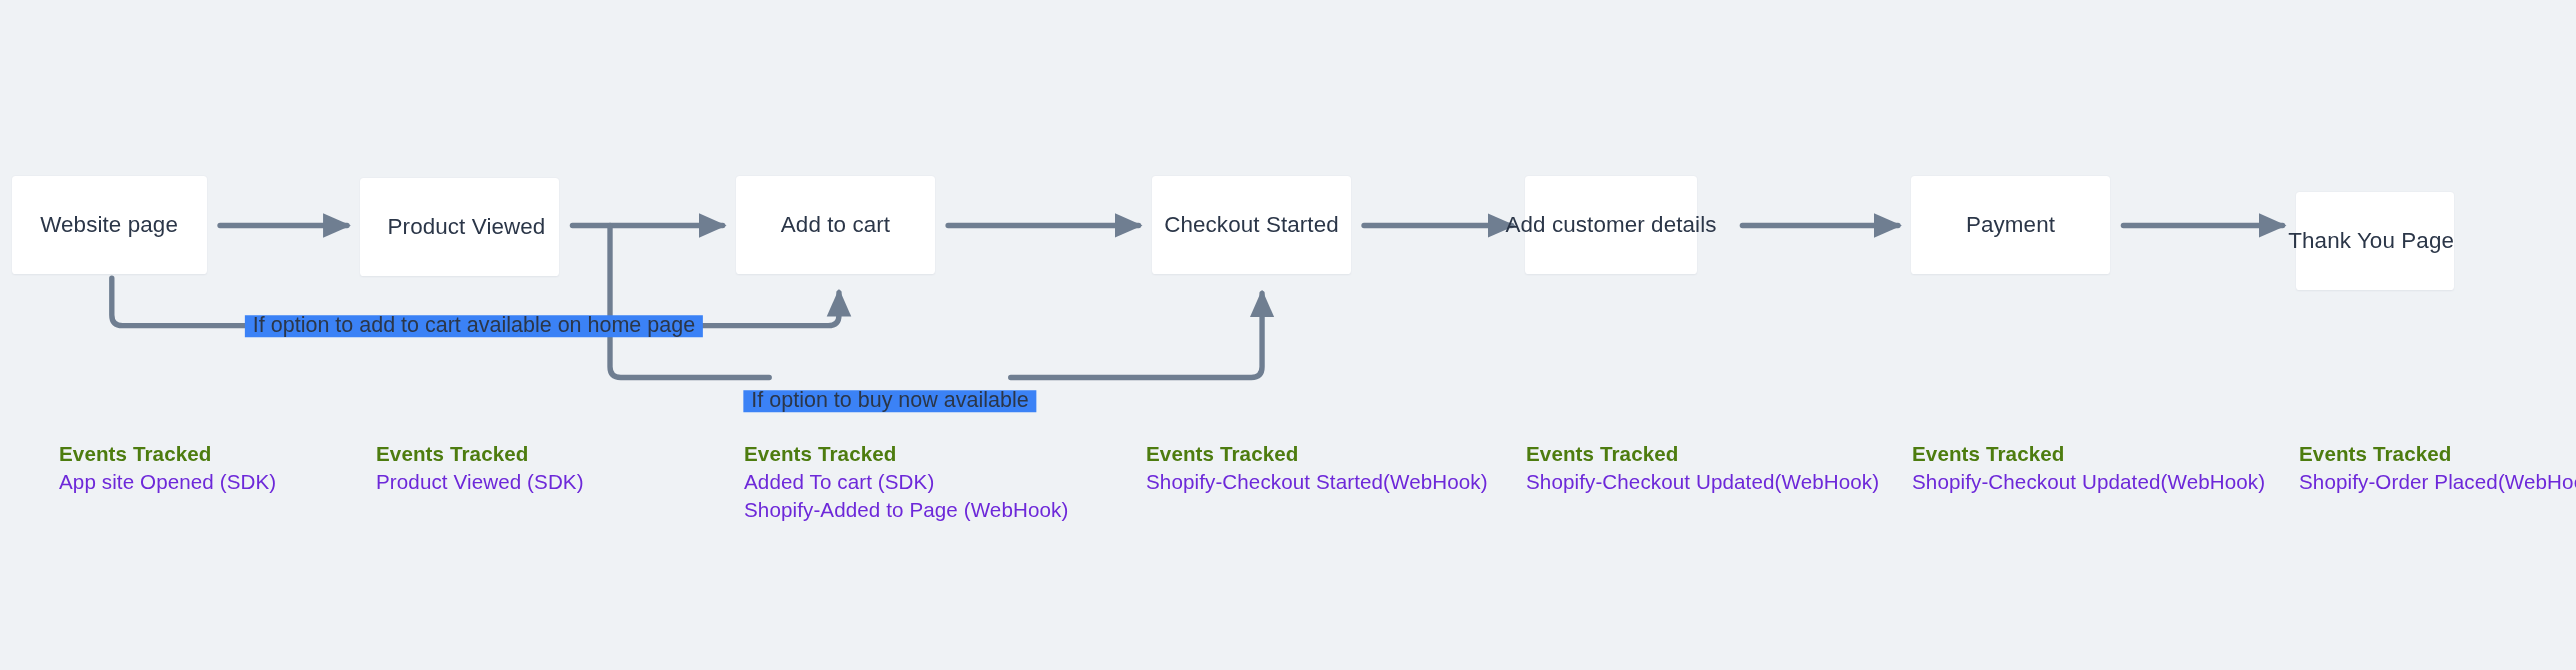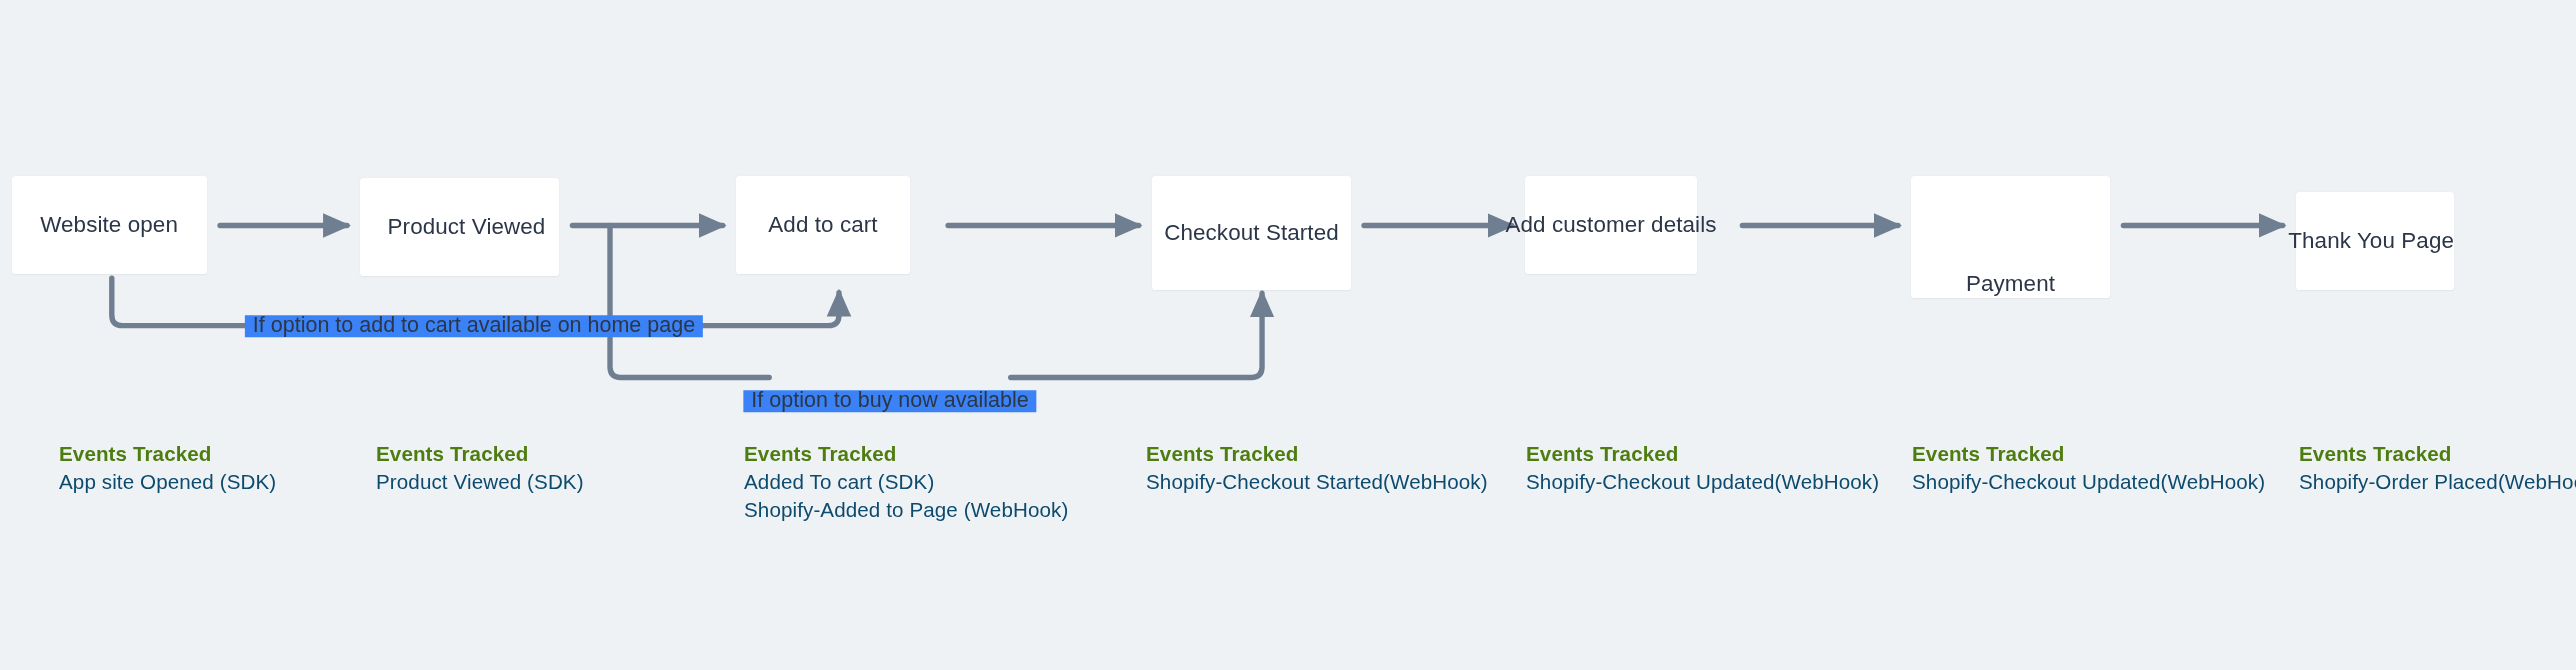--- a/index.html
+++ b/index.html
@@ -60,21 +60,21 @@
   .events-title {
     font-size: 20.6px;
     font-weight: bold;
     color: #4d7c0f;
     line-height: 1.35;
     white-space: nowrap;
     letter-spacing: 0.1px;
   }
   .events-item {
     font-size: 20.6px;
-    color: #0c4a6e;
+    color: #6d28d9;
     line-height: 1.35;
     white-space: nowrap;
     letter-spacing: 0.1px;
   }
 </style>
 </head>
 <body>
 
 <div id="canvas">
 
@@ -100,35 +100,35 @@
 
       <path d="M 125 311 L 125 352 Q 125 364 137 364 L 330 364"></path>
       <path d="M 730 364 L 926 364 Q 938 364 938 352 L 938 327" marker-end="url(#arrow-up)"></path>
 
       <path d="M 682 252 Q 682 264 682 270 L 682 410 Q 682 422 694 422 L 860 422"></path>
       <path d="M 1130 422 L 1399 422 Q 1411 422 1411 410 L 1411 328" marker-end="url(#arrow-up)"></path>
     </g>
   </svg>
 
   <div class="node-box" style="left:11.6px; top:176px; width:195px; height:98px;">
-    <span class="node-label">Website open</span>
+    <span class="node-label">Website page</span>
   </div>
   <div class="node-box" style="left:360px; top:178px; width:199px; height:98px;padding-left:14px;">
     <span class="node-label">Product Viewed</span>
   </div>
-  <div class="node-box" style="left:736px; top:176px; width:174px; height:98px;">
+  <div class="node-box" style="left:736px; top:176px; width:199px; height:98px;">
     <span class="node-label">Add to cart</span>
   </div>
-  <div class="node-box" style="left:1152px; top:176px; width:199px; height:114px;">
+  <div class="node-box" style="left:1152px; top:176px; width:199px; height:98px;">
     <span class="node-label">Checkout Started</span>
   </div>
   <div class="node-box" style="left:1525px; top:176px; width:172px; height:98px;">
     <span class="node-label">Add customer details</span>
   </div>
-  <div class="node-box" style="left:1911px; top:176px; width:199px; height:122px;align-items:flex-end;">
+  <div class="node-box" style="left:1911px; top:176px; width:199px; height:98px;">
     <span class="node-label">Payment</span>
   </div>
   <div class="node-box" style="left:2296px; top:192px; width:158px; height:98px;justify-content:flex-end;">
     <span class="node-label">Thank You Page</span>
   </div>
 
   <div class="edge-label" style="left:474px; top:326px;">If option to add to cart available on home page</div>
   <div class="edge-label" style="left:890px; top:377px;margin-top:24px;">If option to buy now available</div>
 
   <div class="events-block" style="left:59px;">

